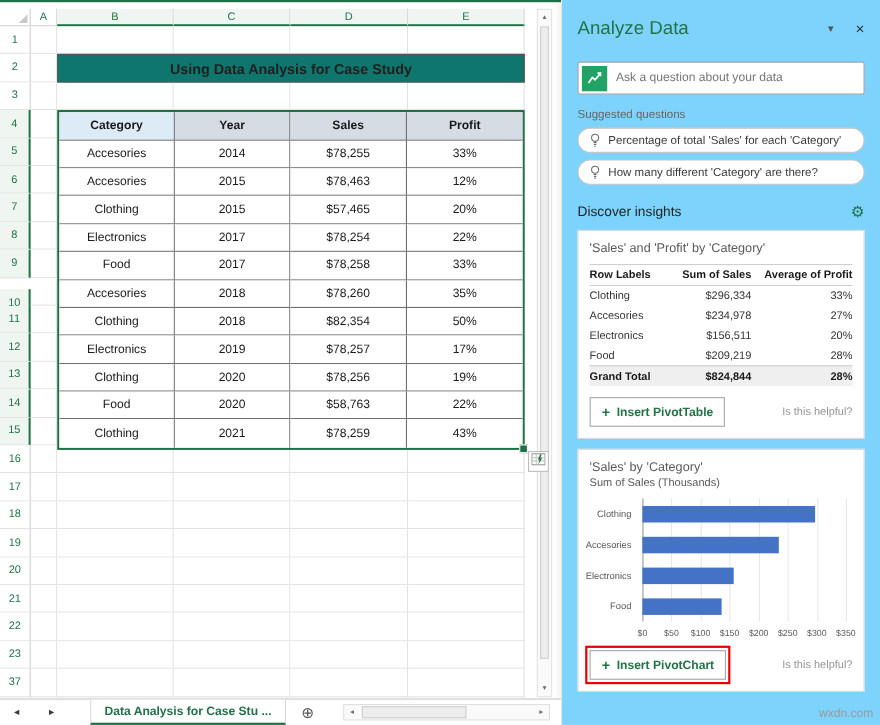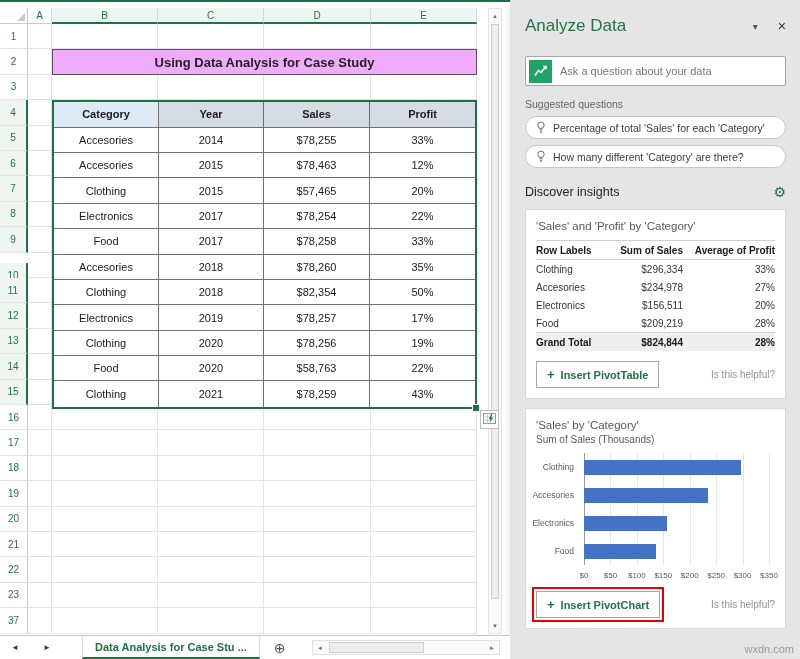--- a/index.html
+++ b/index.html
@@ -10,21 +10,21 @@
   .sheet-area{position:absolute;left:0;top:0;width:510px;height:659px;background:#fff}
   .top-accent{position:absolute;left:0;top:0;width:510px;height:2px;background:#1E7145}
   .corner{position:absolute;left:0;top:8px;width:28px;height:16px;background:#fff;border-right:1px solid #C9C9C9;border-bottom:1px solid #C9C9C9}
   .corner::after{content:"";position:absolute;right:2px;bottom:2px;border-left:8px solid transparent;border-bottom:8px solid #C9C9C9}
   .col-header{position:absolute;top:8px;height:16px;font-size:10px;color:#217346;display:flex;align-items:center;justify-content:center;background:#fff;border-right:1px solid #D8D8D8;border-bottom:1px solid #C9C9C9}
   .col-header.sel{border-bottom:2px solid #217346;background:#EFF5F1}
   .row-num{position:absolute;left:0;width:28px;height:25.4px;font-size:10px;color:#217346;display:flex;align-items:center;justify-content:center;background:#fff;border-right:1px solid #C9C9C9;border-bottom:1px solid #E4E4E4}
   .row-num.sel{border-right:2px solid #217346;background:#EFF5F1}
   .cell{position:absolute;background:#fff;border-right:1px solid #E2E2E2;border-bottom:1px solid #E2E2E2}
 
-  .sheet-title{position:absolute;left:52px;top:49.4px;width:425px;height:25.4px;z-index:2;background:#f0abfc;border:1px solid #545454;display:flex;align-items:center;justify-content:center;font-weight:bold;font-size:13px;color:#1f1f1f}
+  .sheet-title{position:absolute;left:52px;top:49.4px;width:425px;height:25.4px;z-index:2;background:#0f766e;border:1px solid #545454;display:flex;align-items:center;justify-content:center;font-weight:bold;font-size:13px;color:#1f1f1f}
   .sheet-table{position:absolute;left:52px;top:100.2px;width:425px;z-index:2;border:2px solid #1E7145;background:#fff}
   .st-row{display:flex;height:25.4px}
   .st-cell{display:flex;align-items:center;justify-content:center;font-size:11px;color:#1a1a1a;background:#fff;border-right:1px solid #6f6f6f;border-bottom:1px solid #6f6f6f}
   .st-cell:last-child{border-right:none}
   .st-row:last-child .st-cell{border-bottom:none}
   .st-cell.head{font-weight:bold;background:#D6DCE4}
   .st-cell.head.cat{background:#DDEBF7}
   .fill-handle{position:absolute;right:-5px;bottom:-5px;width:8px;height:8px;background:#1E7145;border:1.5px solid #fff;z-index:3}
   .qa-btn{position:absolute;left:480px;top:410px;width:19px;height:19px;z-index:3;background:#fff;border:1px solid #BDBDBD;display:flex;align-items:center;justify-content:center}
 
@@ -40,21 +40,21 @@
   .tab{height:100%;margin-left:26px;display:flex;align-items:center;padding:0 12px;font-size:11px;font-weight:bold;color:#1E7145;background:#fff;border-left:1px solid #D9D9D9;border-right:1px solid #D9D9D9;border-bottom:2px solid #1E7145}
   .new-sheet{margin-left:14px;color:#555;font-size:14px}
   .hscroll{margin-left:auto;margin-right:10px;width:188px;height:15px;position:relative;background:#FAFAFA;border:1px solid #E0E0E0}
   .hs-arrow{position:absolute;left:0;top:0;bottom:0;width:14px;display:flex;align-items:center;justify-content:center;font-size:6px;color:#6d6d6d}
   .hs-arrow.right{left:auto;right:0}
   .hs-thumb{position:absolute;left:16px;top:1px;bottom:1px;width:95px;background:#EDEDED;border:1px solid #CFCFCF}
 
   .watermark{position:absolute;right:6px;bottom:4px;font-size:11px;color:#9A9A9A;z-index:9}
 
   
-  .pane{position:absolute;left:510px;top:0;width:290px;height:659px;background:#e5e5e5;border-left:1px solid #E4E4E4;box-shadow:-3px 0 6px rgba(0,0,0,.06);padding:14px}
+  .pane{position:absolute;left:510px;top:0;width:290px;height:659px;background:#7dd3fc;border-left:1px solid #E4E4E4;box-shadow:-3px 0 6px rgba(0,0,0,.06);padding:14px}
   .pane-header{display:flex;align-items:center;margin-top:2px}
   .pane-title{flex:1;color:#217346;font-size:17px}
   .pane-caret{color:#555;font-size:10px;margin-right:20px;cursor:default}
   .pane-close{color:#333;font-size:14px}
   .searchbox{margin-top:20px;height:30px;border:1px solid #A6A6A6;border-radius:2px;display:flex;align-items:center;padding:3px;background:#fff}
   .search-icon{width:23px;height:23px;background:#21A366;display:flex;align-items:center;justify-content:center;flex:none}
   .search-placeholder{margin-left:8px;font-size:11px;color:#767676;white-space:nowrap}
   .sq-label{margin-top:12px;font-size:10.5px;color:#666}
   .pill{margin-top:6px;height:23px;border:1px solid #C6C6C6;border-radius:12px;display:flex;align-items:center;padding:0 10px;gap:7px;font-size:10.5px;color:#3b3b3b;background:#fff;white-space:nowrap;overflow:hidden}
   .bulb{display:flex;align-items:center;flex:none}

